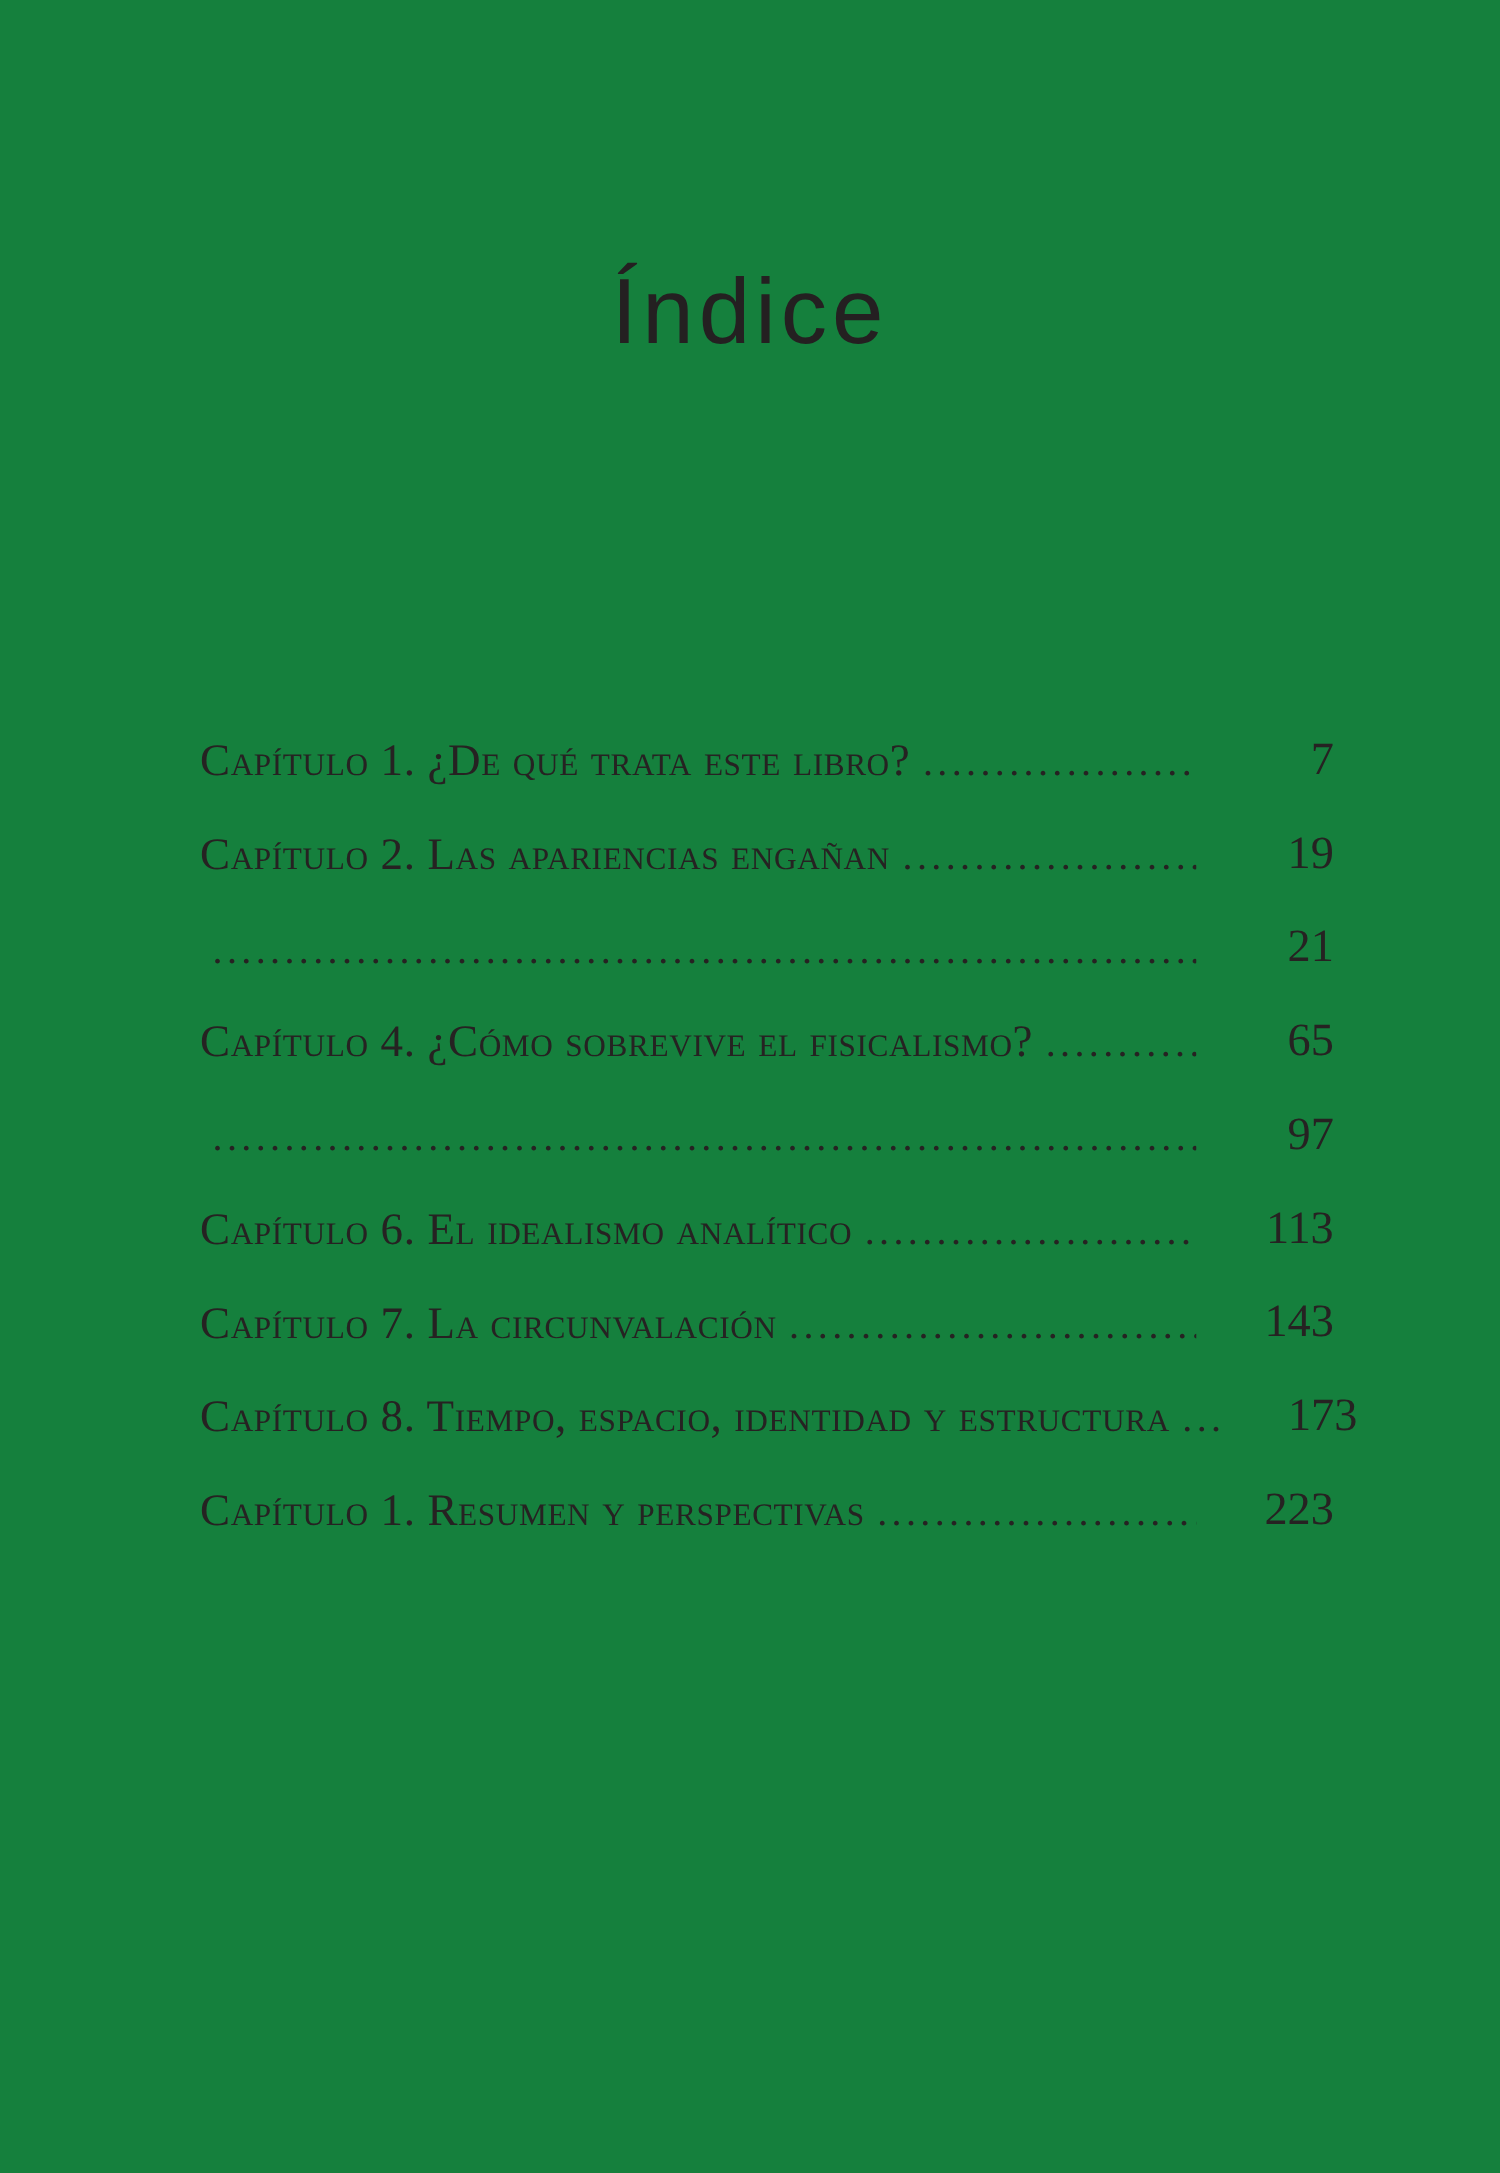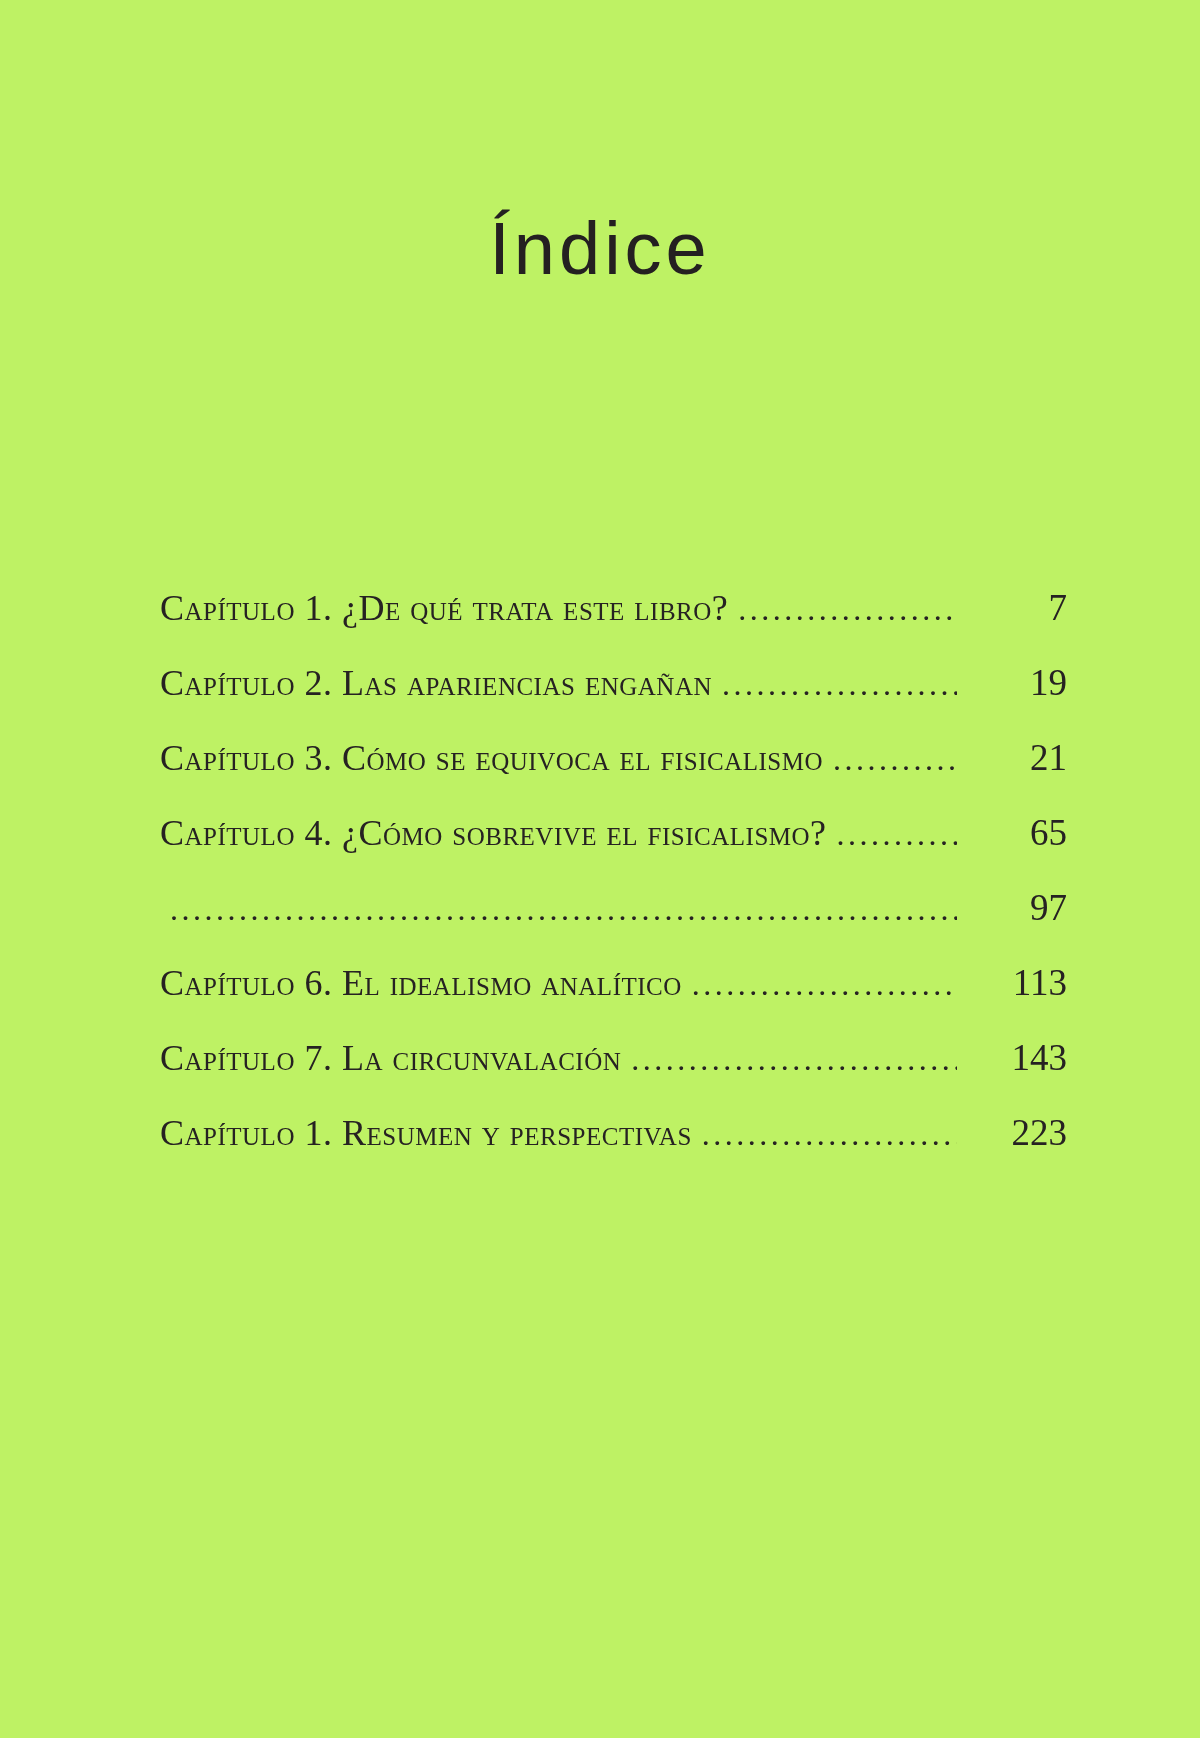--- a/index.html
+++ b/index.html
@@ -4,21 +4,21 @@
 <style>
   html, body {
     margin: 0;
     padding: 0;
     background: #ffffff;
   }
   .page {
     position: relative;
     width: 1200px;
     height: 1738px;
-    background: #bef264;
+    background: #15803d;
     overflow: hidden;
     font-family: "Liberation Serif", serif;
     color: #262222;
   }
   .doc-title {
     margin: 208px 0 0 0;
     text-align: center;
     font-family: "Liberation Sans", sans-serif;
     font-weight: 300;
     font-size: 74px;
@@ -80,21 +80,20 @@
       <span class="page-number">7</span>
     </li>
 
     <li class="toc-entry">
       <span class="toc-entry-label">Capítulo 2. Las apariencias engañan</span>
       <span class="dot-leader"></span>
       <span class="page-number">19</span>
     </li>
 
     <li class="toc-entry">
-      <span class="toc-entry-label">Capítulo 3. Cómo se equivoca el fisicalismo</span>
       <span class="dot-leader"></span>
       <span class="page-number">21</span>
     </li>
 
     <li class="toc-entry">
       <span class="toc-entry-label">Capítulo 4. ¿Cómo sobrevive el fisicalismo?</span>
       <span class="dot-leader"></span>
       <span class="page-number">65</span>
     </li>
 
@@ -108,20 +107,25 @@
       <span class="dot-leader"></span>
       <span class="page-number">113</span>
     </li>
 
     <li class="toc-entry">
       <span class="toc-entry-label">Capítulo 7. La circunvalación</span>
       <span class="dot-leader"></span>
       <span class="page-number">143</span>
     </li>
 
+    <li class="toc-entry">
+      <span class="toc-entry-label">Capítulo 8. Tiempo, espacio, identidad y estructura</span>
+      <span class="dot-leader"></span>
+      <span class="page-number">173</span>
+    </li>
 
     <li class="toc-entry">
       <span class="toc-entry-label">Capítulo 1. Resumen y perspectivas</span>
       <span class="dot-leader"></span>
       <span class="page-number">223</span>
     </li>
 
   </ul>
 </div>
 

